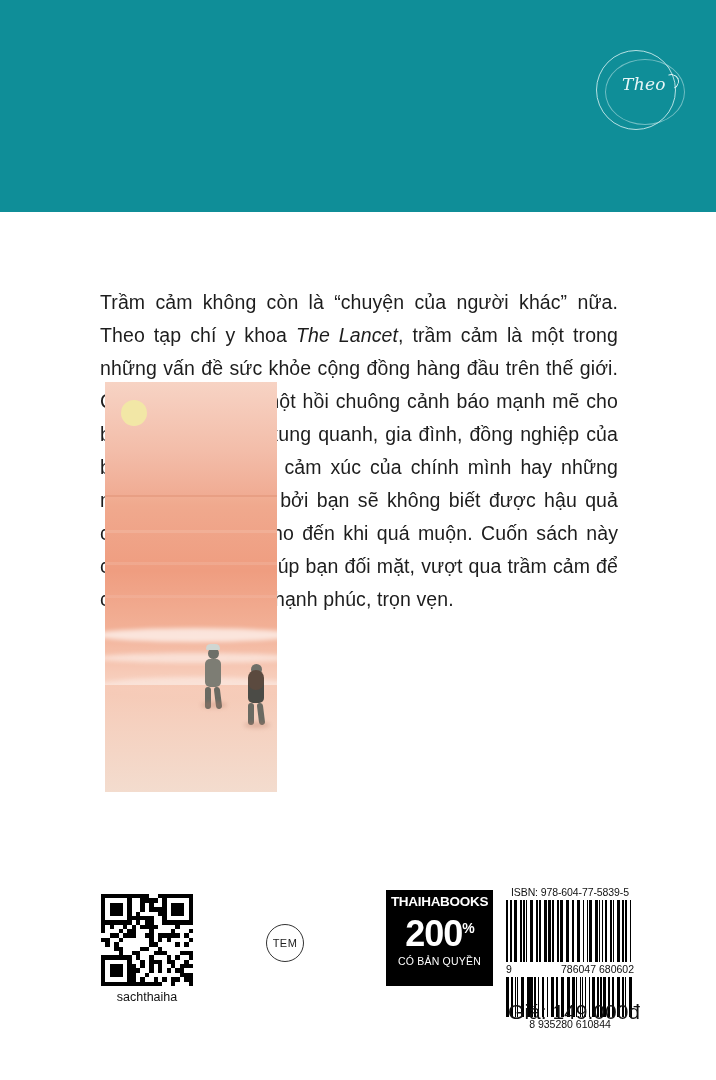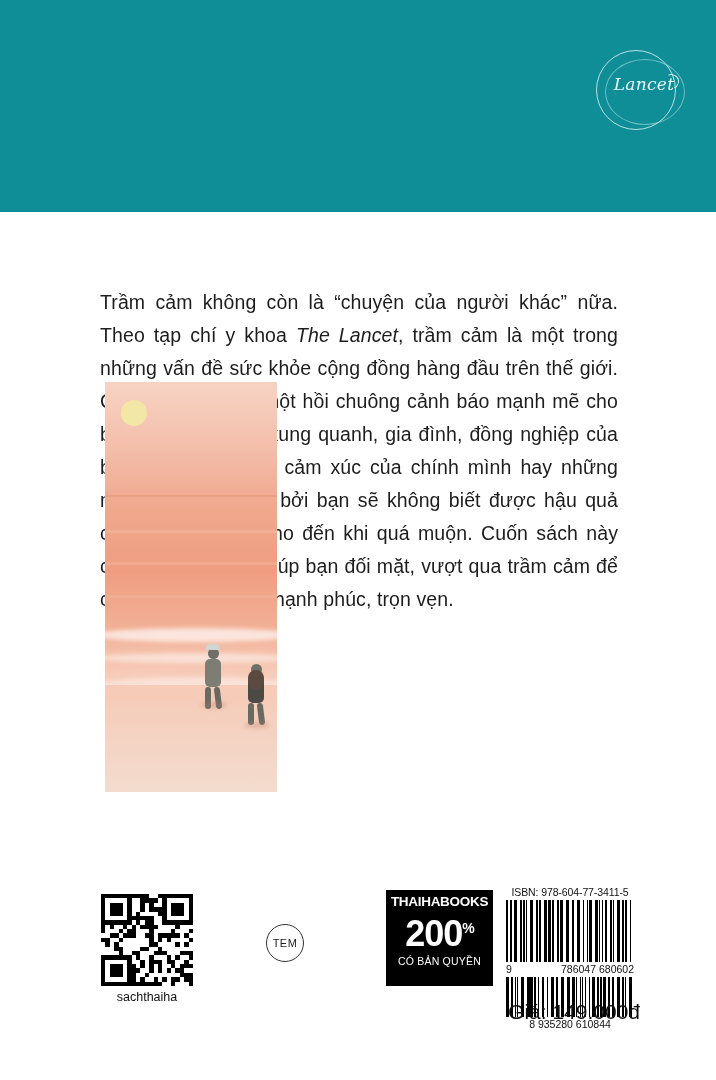--- a/index.html
+++ b/index.html
@@ -323,21 +323,21 @@
     color: #111;
   }
 </style>
 </head>
 <body>
 
 <div class="top-band">
   <div class="brand-stamp">
     <div class="ring"></div>
     <div class="ring2"></div>
-    <div class="brand-text">Lancet</div>
+    <div class="brand-text">Theo</div>
     <div class="brand-tail"></div>
   </div>
 </div>
 
 <div class="blurb">
   <span>Trầm cảm không còn là “chuyện của người khác” nữa. Theo tạp chí y khoa </span><em>The Lancet</em><span>, trầm cảm là một trong những vấn đề sức khỏe cộng đồng hàng đầu trên thế giới. Cuốn sách này là một hồi chuông cảnh báo mạnh mẽ cho bạn, những người xung quanh, gia đình, đồng nghiệp của bạn... Đừng ngó lơ cảm xúc của chính mình hay những người xung quanh, bởi bạn sẽ không biết được hậu quả của việc đó là gì cho đến khi quá muộn. Cuốn sách này chính là giải pháp giúp bạn đối mặt, vượt qua trầm cảm để có được cuộc sống hạnh phúc, trọn vẹn.</span>
 </div>
 
 <div class="artwork">
   <div class="sky"></div>
@@ -817,21 +817,21 @@
 
 <div class="tem-badge">TEM</div>
 
 <div class="copyright-seal">
   <div class="brand">THAIHABOOKS</div>
   <div class="pct"><span>200</span><sup>%</sup></div>
   <div class="cbq">CÓ BẢN QUYỀN</div>
 </div>
 
 <div class="barcode-block">
-  <div class="isbn-text">ISBN: 978-604-77-3411-5</div>
+  <div class="isbn-text">ISBN: 978-604-77-5839-5</div>
   <div class="bars" id="bars1">
       <span style="width: 2px;"></span>
       <span style="width: 2px; background: transparent;"></span>
       <span style="width: 2px;"></span>
       <span style="width: 2px; background: transparent;"></span>
       <span style="width: 3px;"></span>
       <span style="width: 3px; background: transparent;"></span>
       <span style="width: 2px;"></span>
       <span style="width: 1px; background: transparent;"></span>
       <span style="width: 2px;"></span>

